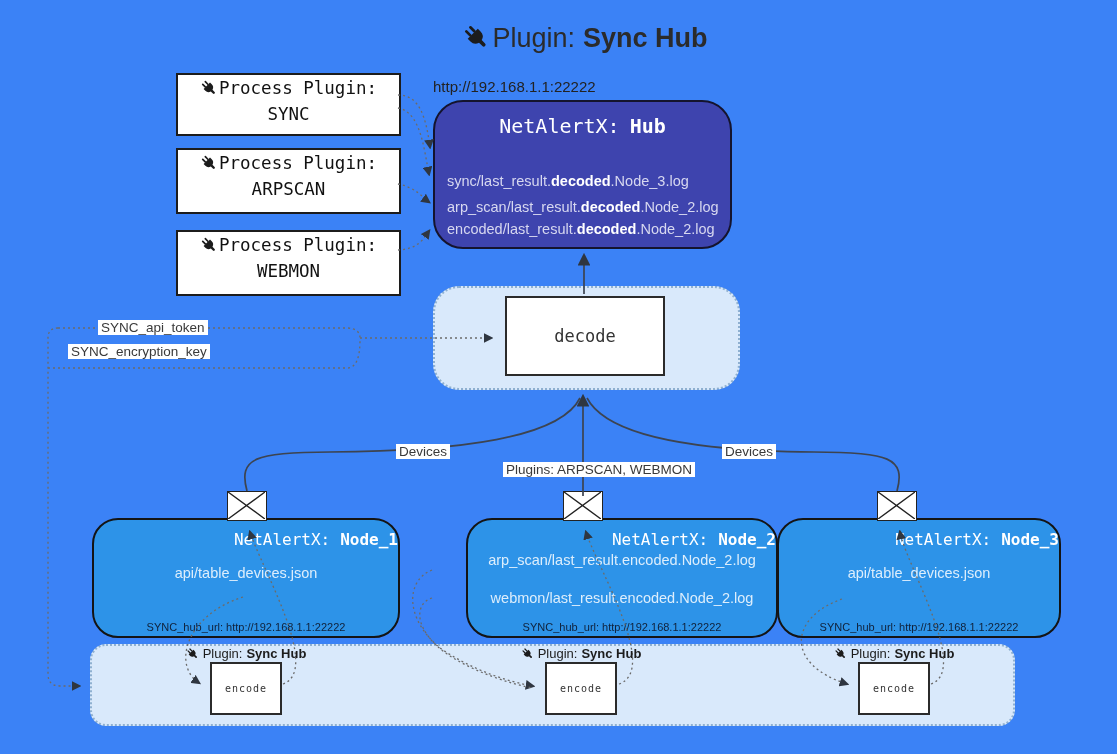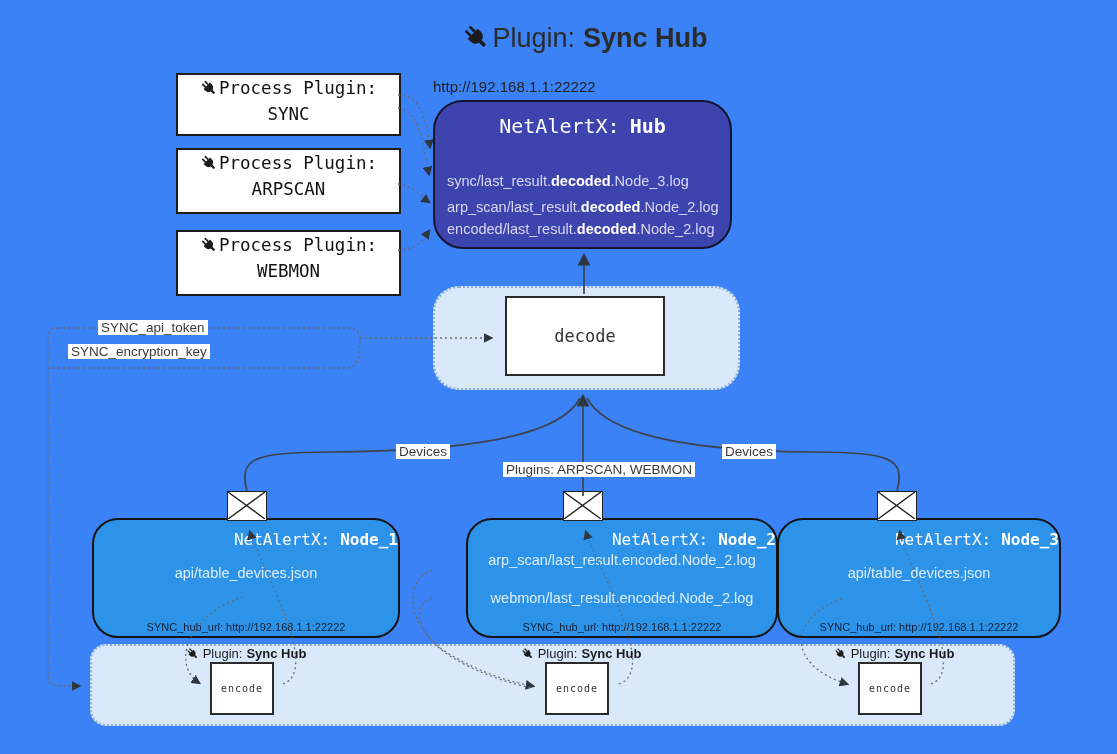--- a/index.html
+++ b/index.html
@@ -45,21 +45,21 @@
   .nfile{position:absolute;left:0;width:100%;text-align:center;font-size:14.5px;color:#ddeefc;white-space:nowrap;}
   .nurl{position:absolute;left:0;top:101px;width:100%;text-align:center;font-size:11px;color:#10213a;}
 
   
   .env{width:40px;height:30px;background:#fff;border:1.6px solid #222;box-sizing:border-box;z-index:4;}
 
   
   .encode-band{left:90px;top:644px;width:925px;height:82px;border-radius:16px;}
   .enc-label{height:17px;display:flex;align-items:center;justify-content:center;font-size:13px;color:#1c1c1c;z-index:6;}
   .enc-label .name{font-weight:bold;margin-left:4px;}
-  .encode-box{width:64px;height:53px;font-size:10px;letter-spacing:1px;}
+  .encode-box{width:72px;height:53px;font-size:10px;letter-spacing:1px;}
 
   svg.wires{position:absolute;left:0;top:0;z-index:5;pointer-events:none;}
   .dot{fill:none;stroke:#6b6b6b;stroke-width:1.3;stroke-dasharray:2,3;}
   .sol{fill:none;stroke:#3d4450;stroke-width:1.7;}
 </style>
 </head>
 <body>
 
 <div id="canvas">
 

